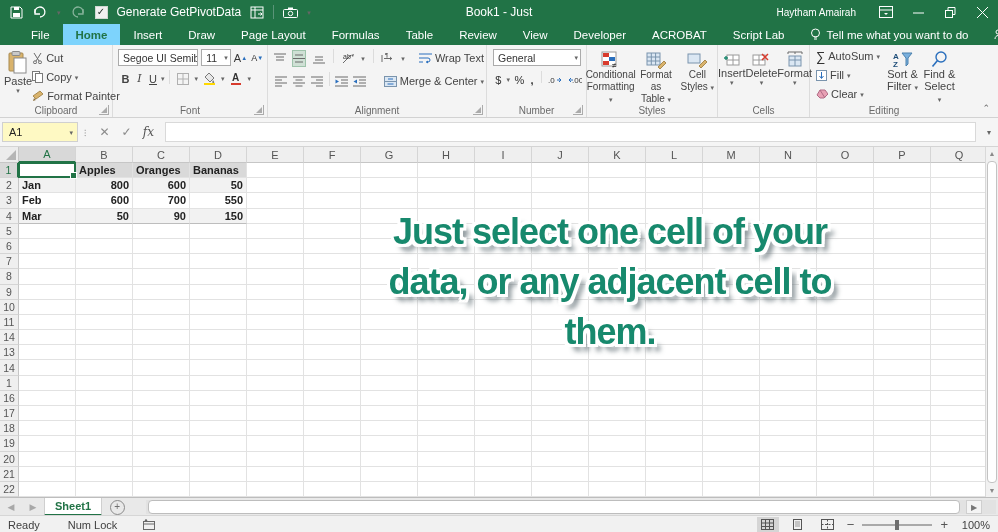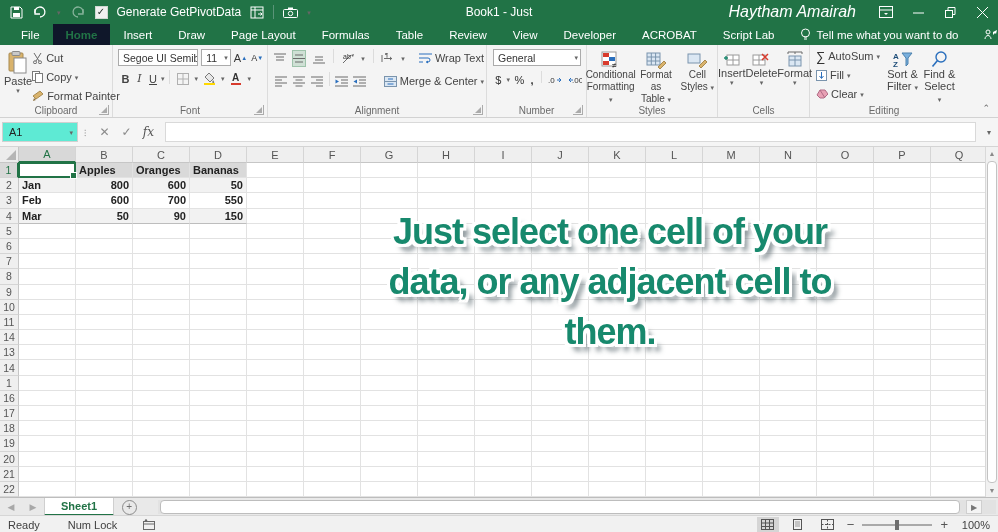--- a/index.html
+++ b/index.html
@@ -5,48 +5,48 @@
   html,body{margin:0;padding:0;background:#fff;}
   #app{position:relative;width:998px;height:532px;font-family:"Liberation Sans",sans-serif;overflow:hidden;background:#fff;color:#262626;}
   
   .titlebar{position:absolute;top:0;left:0;right:0;height:24px;background:#217346;display:flex;align-items:center;color:#fff;font-size:12px;}
   .qat{display:flex;align-items:center;gap:9px;padding-left:10px;}
   .qat .ic{display:flex;align-items:center;}
   .qat-sep{width:1px;height:14px;background:#5a9478;}
   .qat-check{width:11px;height:11px;background:#f0f0f0;border:1px solid #cfd8d2;display:flex;align-items:center;justify-content:center;color:#1e2a24;font-size:10px;line-height:1;}
   .ttl-center{position:absolute;left:0;right:0;text-align:center;font-size:12px;pointer-events:none;}
   .ttl-right{margin-left:auto;display:flex;align-items:center;gap:0;height:100%;}
-  .user-name{font-size:16px;margin-right:14px;font-style:italic;}
+  .user-name{font-size:10px;margin-right:14px;}
   .winbtn{width:32px;height:100%;display:flex;align-items:center;justify-content:center;}
   .dd-caret{font-size:8px;line-height:1;}
   
   .tabrow{position:absolute;top:24px;left:0;right:0;height:21px;background:#217346;display:flex;align-items:stretch;color:#fff;font-size:11.5px;}
-  .tabs{display:flex;align-items:stretch;padding-left:8px;}
+  .tabs{display:flex;align-items:stretch;padding-left:18px;}
   .tab{padding:0 13px;display:flex;align-items:center;white-space:nowrap;}
-  .tab.active{background:#0f172a;color:#217346;font-weight:bold;}
+  .tab.active{background:#7dd3fc;color:#217346;font-weight:bold;}
   .tellme{display:flex;align-items:center;gap:6px;padding:0 12px;white-space:nowrap;}
   .share{margin-left:auto;display:flex;align-items:center;gap:5px;padding:0 14px;white-space:nowrap;}
   
   .ribbon{position:absolute;top:45px;left:0;right:0;height:72px;background:#f4f4f4;border-bottom:1px solid #d2d2d2;display:flex;font-size:11px;color:#444;}
   .rgroup{position:relative;border-right:1px solid #dcdcdc;box-sizing:border-box;height:100%;}
   .glabel{position:absolute;bottom:1px;left:0;right:0;text-align:center;font-size:10px;color:#6a6a6a;}
   .launcher{position:absolute;bottom:2px;right:3px;width:9px;height:9px;border-left:1px solid #9a9a9a;border-top:1px solid #9a9a9a;transform:rotate(180deg);opacity:.8;}
   .launcher:after{content:"";position:absolute;left:1px;top:1px;border:3px solid transparent;border-left-color:#9a9a9a;border-top-color:#9a9a9a;}
   .bigbtn{display:flex;flex-direction:column;align-items:center;justify-content:flex-start;text-align:center;color:#444;line-height:12px;padding-top:4px;}
   .smallrow{display:flex;align-items:center;gap:3px;height:18px;white-space:nowrap;}
   .caret{font-size:7px;color:#666;line-height:1;}
   .combo{background:#fff;border:1px solid #ababab;height:17px;display:flex;align-items:center;box-sizing:border-box;padding:0 2px 0 4px;font-size:10.5px;color:#333;white-space:nowrap;overflow:hidden;}
   .combo .caret{margin-left:auto;}
   .ribbon .mini{display:flex;align-items:center;justify-content:center;width:19px;height:17px;}
   .sel-tool{background:#cfe0d5;border:1px solid #9ec3ab;box-sizing:border-box;}
   .vr{width:1px;background:#dcdcdc;height:40px;margin:0 2px;align-self:flex-start;margin-top:6px;}
   .collapse{position:absolute;right:8px;bottom:4px;color:#666;font-size:9px;}
   
   .fbar{position:absolute;top:118px;left:0;right:0;height:28px;background:#f5f5f5;border-bottom:1px solid #d4d4d4;display:flex;align-items:center;font-size:11px;}
-  .namebox{width:76px;height:20px;background:#5eead4;border:1px solid #d0d0d0;margin-left:2px;display:flex;align-items:center;box-sizing:border-box;padding-left:6px;color:#222;}
+  .namebox{width:76px;height:20px;background:#fef9c3;border:1px solid #d0d0d0;margin-left:2px;display:flex;align-items:center;box-sizing:border-box;padding-left:6px;color:#222;}
   .namebox .caret{margin-left:auto;margin-right:4px;}
   .fdots{color:#9a9a9a;margin:0 6px;font-size:9px;letter-spacing:1px;}
   .fbtn{width:22px;text-align:center;color:#8a8a8a;font-size:12px;}
   .fx{font-style:italic;font-family:"DejaVu Serif",serif;color:#555;}
   .finput{flex:1;height:20px;background:#fff;border:1px solid #d9d9d9;margin:0 4px 0 6px;box-sizing:border-box;}
   .fexpand{width:18px;text-align:center;color:#666;font-size:8px;}
   
   .gridwrap{position:absolute;top:147px;left:0;width:985px;height:350px;background:#fff;overflow:hidden;}
   .colhdrs{display:grid;grid-template-columns:19px repeat(17,57px);height:16px;}
   .corner{background:#ececec;border-right:1px solid #c6c6c6;border-bottom:1px solid #c6c6c6;position:relative;}
@@ -67,21 +67,21 @@
   .overlay{position:absolute;left:250px;top:60px;width:720px;text-align:center;font-size:36px;line-height:50px;font-weight:bold;letter-spacing:-1px;
     text-shadow:-3px -3px 0 #fff,3px -3px 0 #fff,-3px 3px 0 #fff,3px 3px 0 #fff,-3px 0 0 #fff,3px 0 0 #fff,0 -3px 0 #fff,0 3px 0 #fff,6px 7px 5px rgba(96,110,116,.8);}
   
   .vscroll{position:absolute;top:147px;right:0;width:13px;height:350px;background:#f1f1f1;border-left:1px solid #d9d9d9;box-sizing:border-box;}
   .varrow{height:13px;display:flex;align-items:center;justify-content:center;color:#8a8a8a;font-size:7px;}
   .vthumb{position:absolute;top:14px;bottom:14px;left:1px;right:1px;background:#fff;border:1px solid #c3c3c3;border-radius:4px;box-sizing:border-box;}
   .vscroll .dn{position:absolute;bottom:0;left:0;right:0;}
   
   .sheetbar{position:absolute;top:497px;left:0;right:0;height:18px;background:#e9e9e9;border-top:1px solid #bdbdbd;display:flex;align-items:stretch;font-size:11px;}
   .navarr{width:22px;display:flex;align-items:center;justify-content:center;color:#a8a8a8;font-size:9px;}
-  .sheettab{background:#fff;color:#217346;font-weight:bold;padding:0 16px;display:flex;align-items:center;border-right:1px solid #cfcfcf;border-left:1px solid #cfcfcf;border-bottom:2px solid #217346;box-sizing:border-box;}
+  .sheettab{background:#fff;color:#217346;font-weight:bold;padding:0 10px;display:flex;align-items:center;border-right:1px solid #cfcfcf;border-left:1px solid #cfcfcf;border-bottom:2px solid #217346;box-sizing:border-box;}
   .addsheet{width:30px;display:flex;align-items:center;justify-content:center;}
   .addsheet span{width:13px;height:13px;border:1px solid #8a8a8a;border-radius:50%;color:#6f6f6f;font-size:10px;line-height:12px;text-align:center;}
   .hscroll{position:relative;flex:1;margin:2px 2px 2px 14px;background:#e2e2e2;}
   .hthumb{position:absolute;left:2px;top:0;bottom:0;width:calc(100% - 38px);background:#fff;border:1px solid #bdbdbd;border-radius:4px;box-sizing:border-box;}
   .harrow{position:absolute;right:14px;top:0;bottom:0;width:16px;background:#f4f4f4;border:1px solid #cfcfcf;display:flex;align-items:center;justify-content:center;color:#777;font-size:8px;box-sizing:border-box;}
   
   .statusbar{position:absolute;top:515px;left:0;right:0;height:17px;background:#f1f1f1;border-top:1px solid #d6d6d6;display:flex;align-items:center;font-size:11px;color:#3f3f3f;}
   .statusbar .mode{margin-left:8px;}
   .statusbar .numlock{margin-left:28px;}
   .recicon{margin-left:26px;display:flex;}

